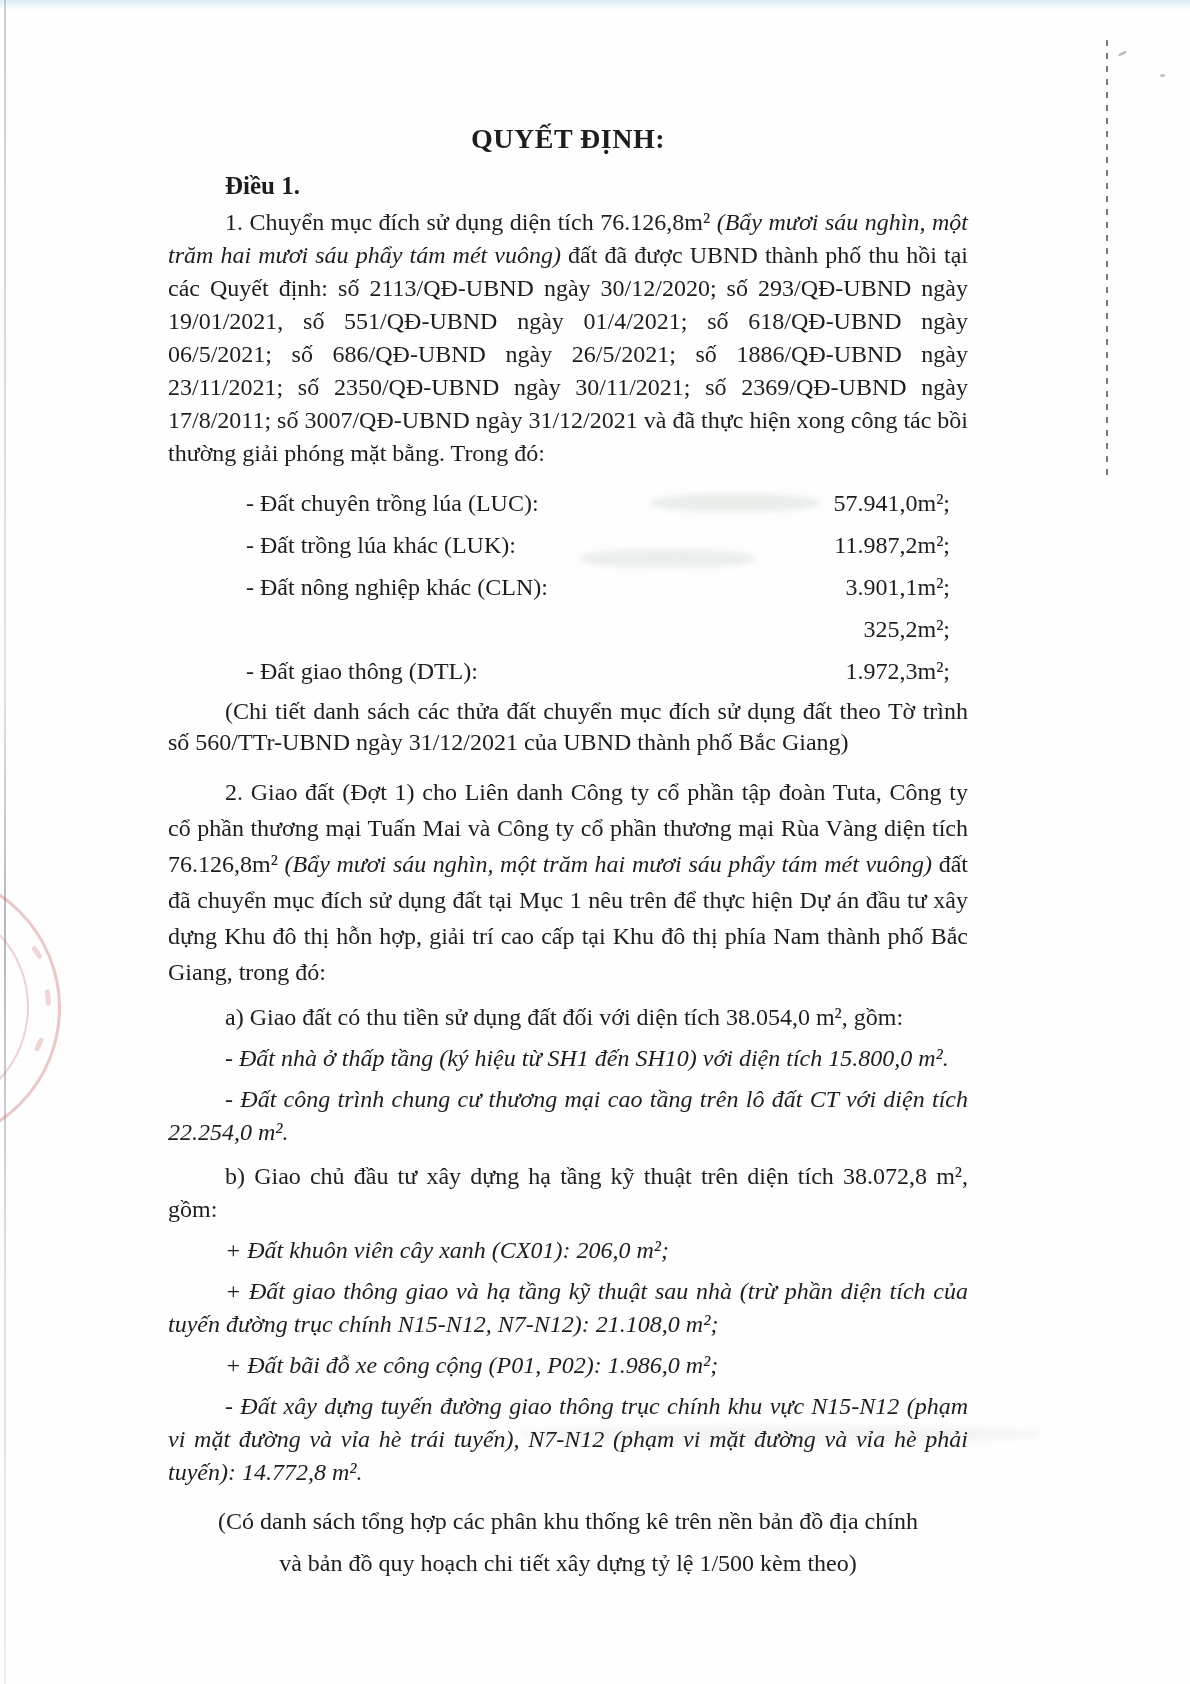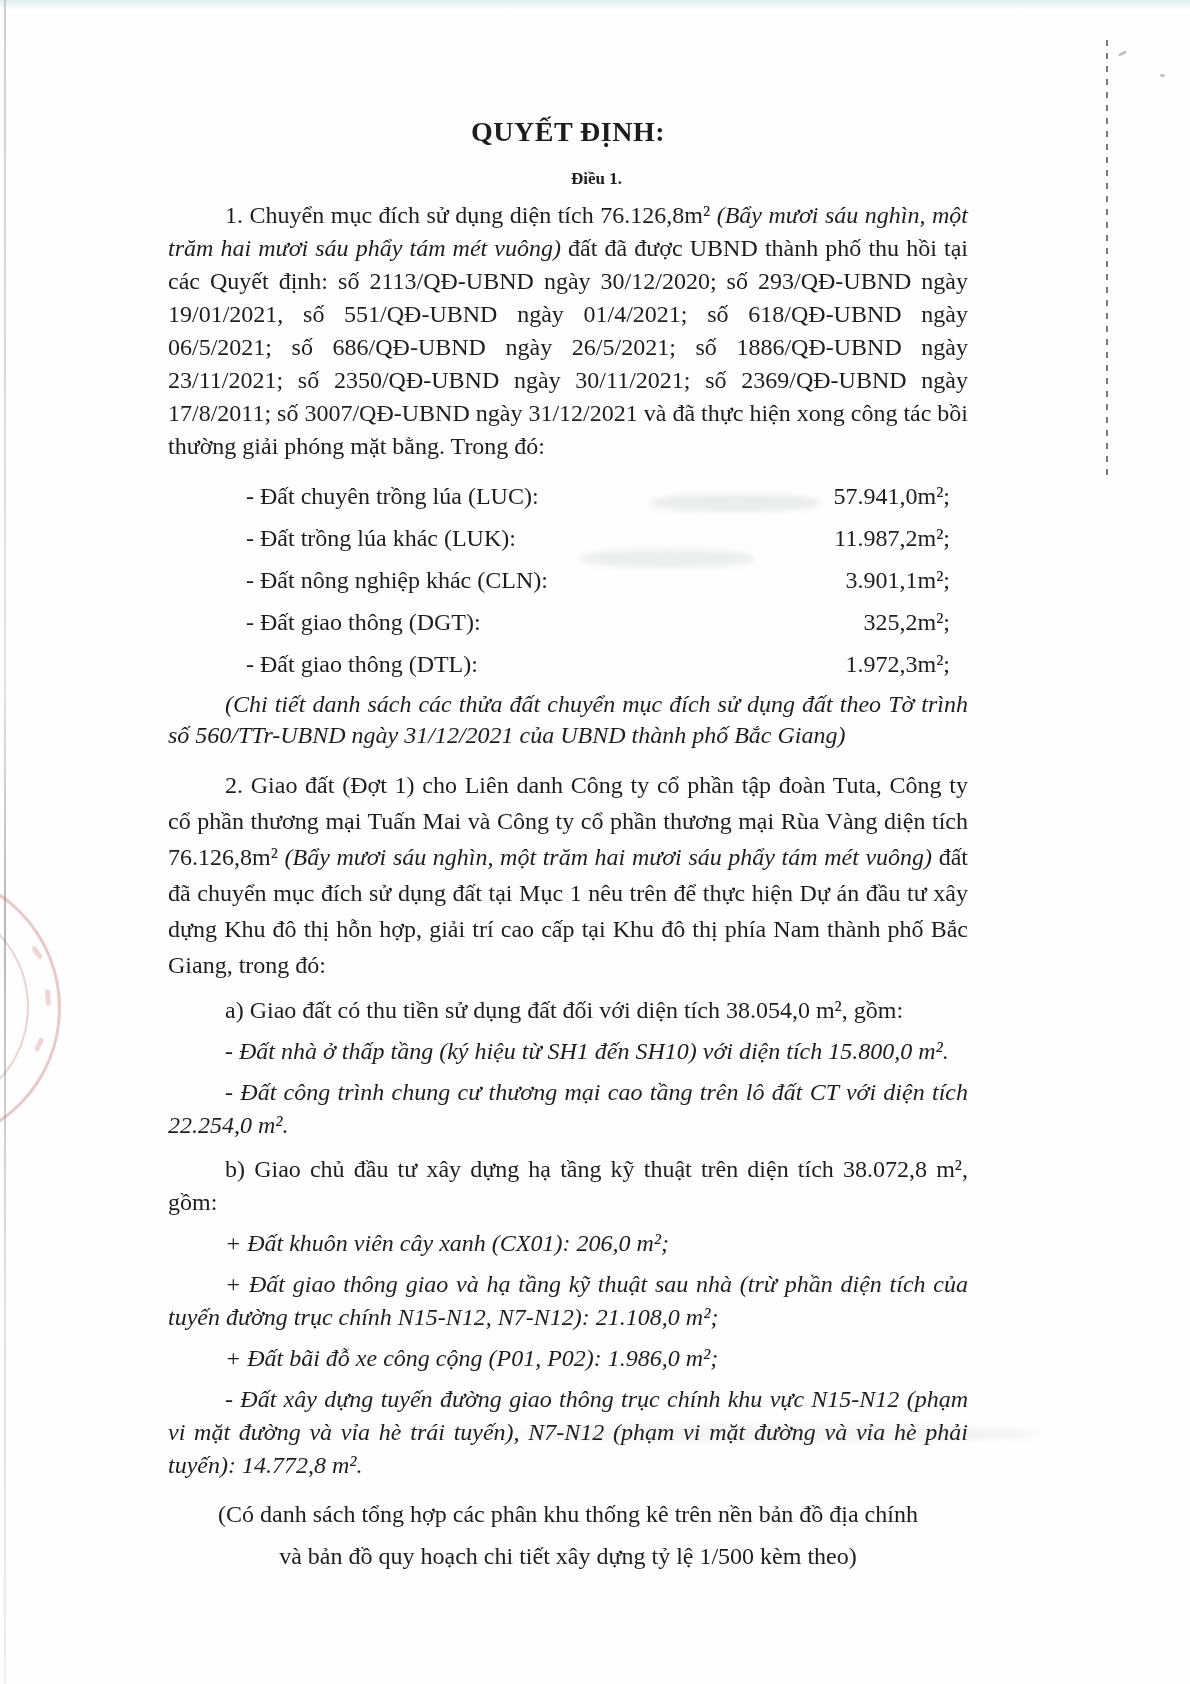--- a/index.html
+++ b/index.html
@@ -42,42 +42,42 @@
   .stamp-mark-1 { left: 30px; top: 950px; width: 14px; height: 5px; transform: rotate(55deg); }
   .stamp-mark-2 { left: 40px; top: 995px; width: 16px; height: 5px; transform: rotate(85deg); }
   .stamp-mark-3 { left: 32px; top: 1042px; width: 14px; height: 5px; transform: rotate(115deg); }
   
   .smudge { position: absolute; border-radius: 45%; filter: blur(3px); }
   .smudge-1 { left: 650px; top: 494px; width: 170px; height: 18px; background: rgba(160,182,166,0.22); }
   .smudge-2 { left: 580px; top: 549px; width: 175px; height: 19px; background: rgba(158,180,164,0.20); }
   .smudge-3 { left: 520px; top: 1426px; width: 520px; height: 16px; background: rgba(175,178,175,0.14); }
   
   .doc-column {
-    position: absolute; left: 168px; top: 4px; width: 800px;
+    position: absolute; left: 168px; top: 11px; width: 800px;
     padding-top: 111px;
     font-size: 24px; line-height: 33px;
     text-align: justify;
   }
   .doc-title {
     text-align: center; font-weight: bold; font-size: 28px; line-height: 34px;
     letter-spacing: 0.5px;
   }
   .article-heading {
-    font-weight: bold; font-size: 17px; line-height: 34px;
-    margin-top: 13px; text-indent: 57px; text-align: center;
+    font-weight: bold; font-size: 25px; line-height: 34px;
+    margin-top: 13px; text-indent: 57px; text-align: left;
   }
   .para { text-indent: 57px; margin-top: 3px; }
   .bold-area { font-weight: normal; }
   .italic-seg { font-style: italic; }
   .land-list { margin-top: 12px; }
   .land-row { display: flex; align-items: center; height: 42px; justify-content: center; }
   .land-label { padding-left: 78px; white-space: nowrap; }
   .land-value { margin-left: auto; padding-right: 18px; white-space: nowrap; }
   .note-italic {
-    font-style: italic; text-indent: 57px; margin-top: 4px; line-height: 31px;
+    text-indent: 57px; margin-top: 4px; line-height: 31px;
   }
   .para-2 { text-indent: 57px; margin-top: 16px; line-height: 36px; }
   .point-line { text-indent: 57px; margin-top: 11px; }
   .sub-item { text-indent: 57px; margin-top: 8px; font-style: italic; }
   .closing-note {
     text-align: center; margin-top: 16px; line-height: 32px;
     text-indent: 0;
   }
   .closing-note-line2 { margin-top: 10px; }
 </style>
@@ -121,21 +121,20 @@
       </div>
       <div class="land-row">
         <span class="land-label">- Đất trồng lúa khác (LUK):</span>
         <span class="land-value">11.987,2m²;</span>
       </div>
       <div class="land-row">
         <span class="land-label">- Đất nông nghiệp khác (CLN):</span>
         <span class="land-value">3.901,1m²;</span>
       </div>
       <div class="land-row">
-        <span class="land-label">- Đất giao thông (DGT):</span>
         <span class="land-value">325,2m²;</span>
       </div>
       <div class="land-row">
         <span class="land-label">- Đất giao thông (DTL):</span>
         <span class="land-value">1.972,3m²;</span>
       </div>
     </div>
 
     <div class="note-italic">(Chi tiết danh sách các thửa đất chuyển mục đích sử dụng đất theo Tờ trình số 560/TTr-UBND ngày 31/12/2021 của UBND thành phố Bắc Giang)</div>
 

